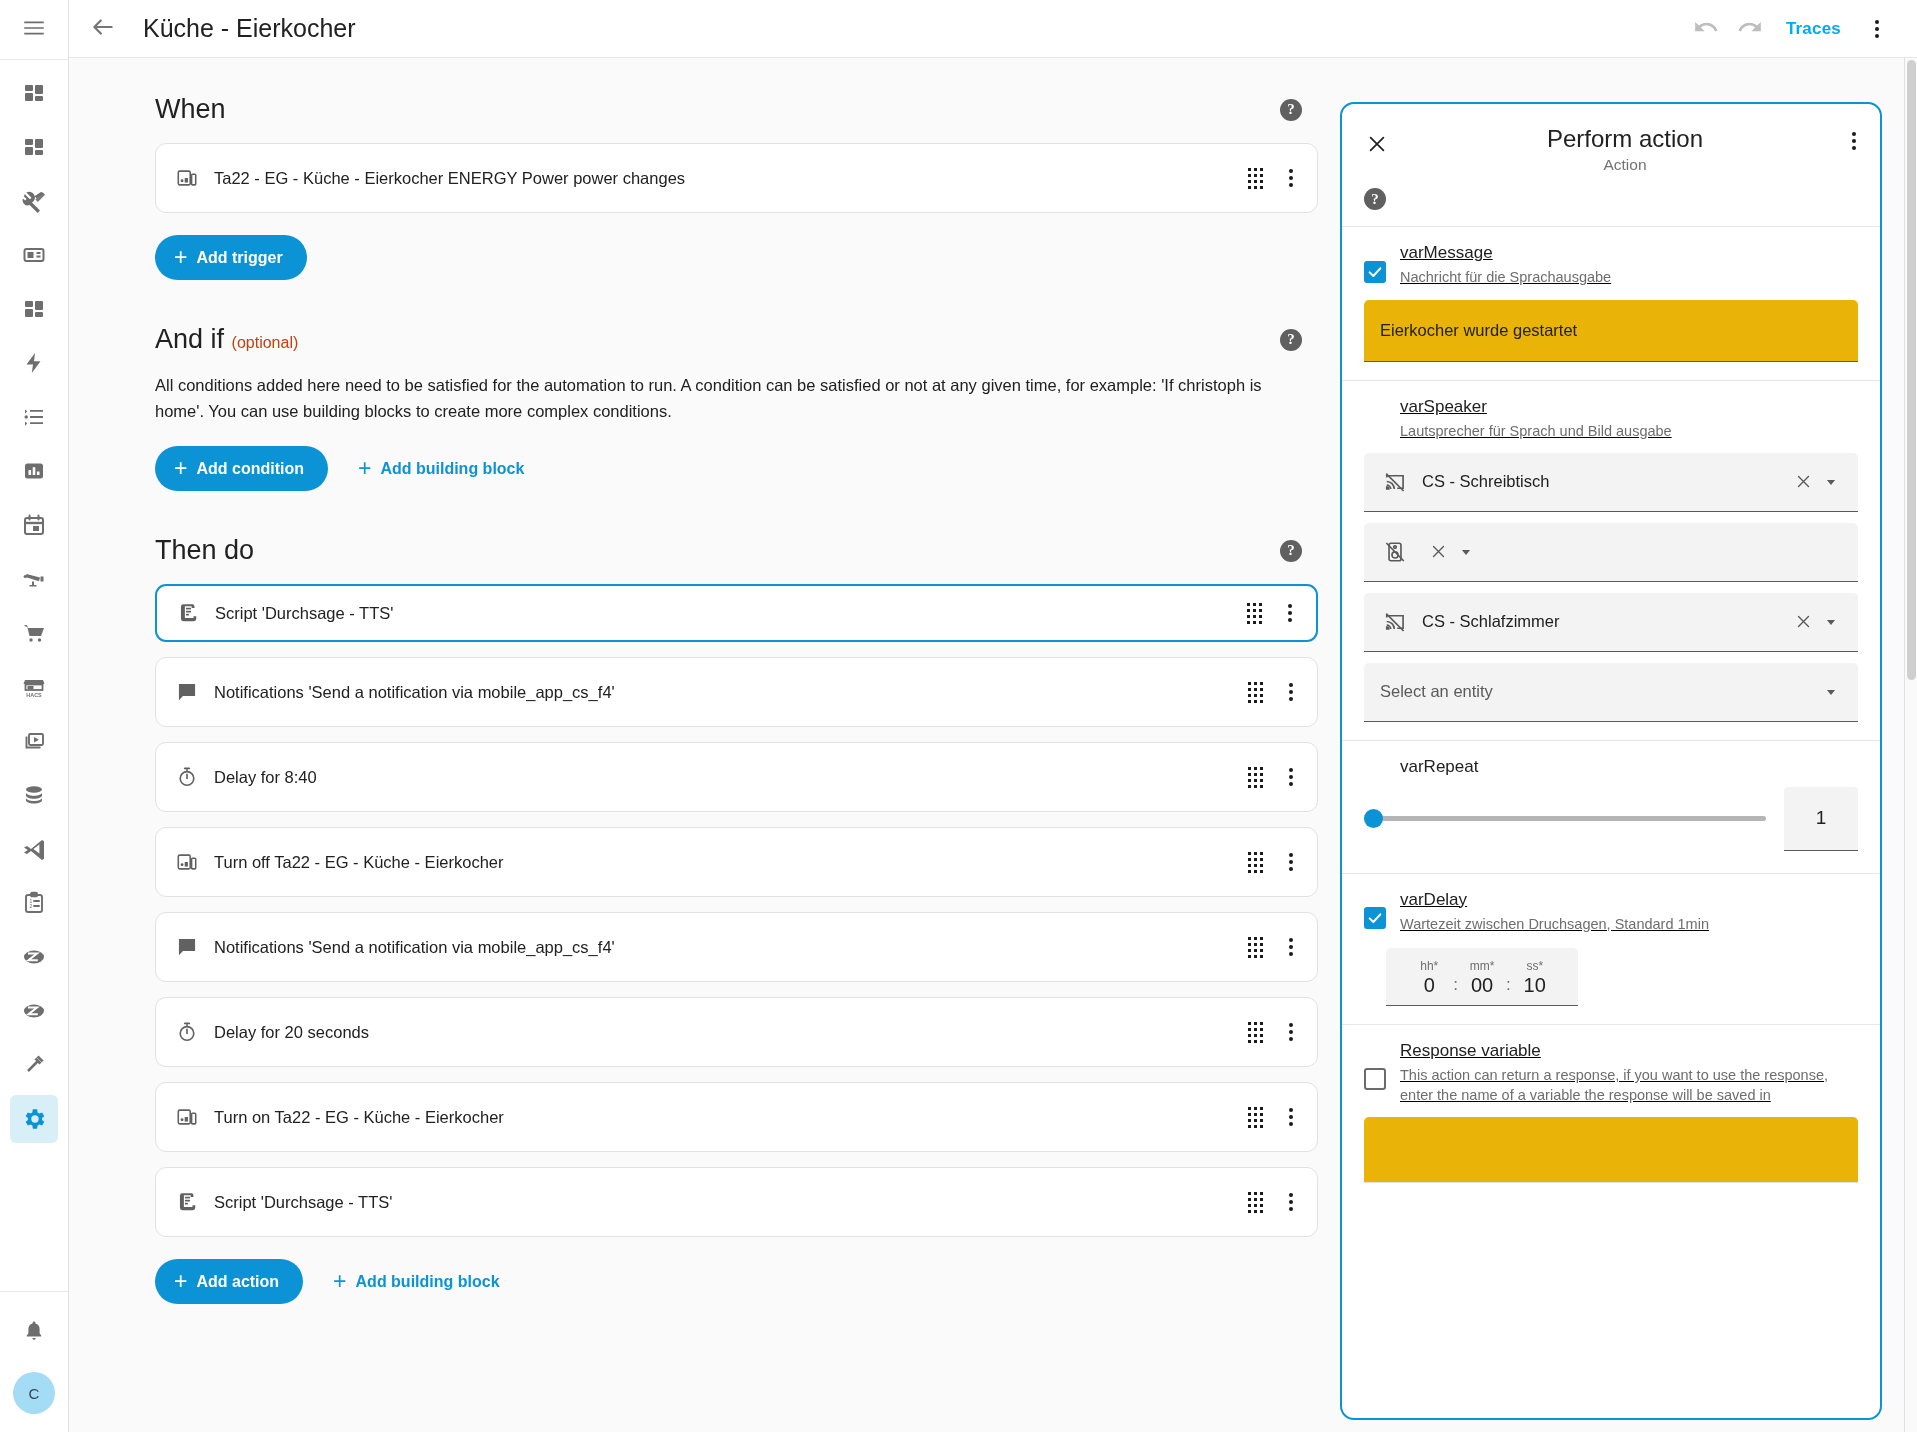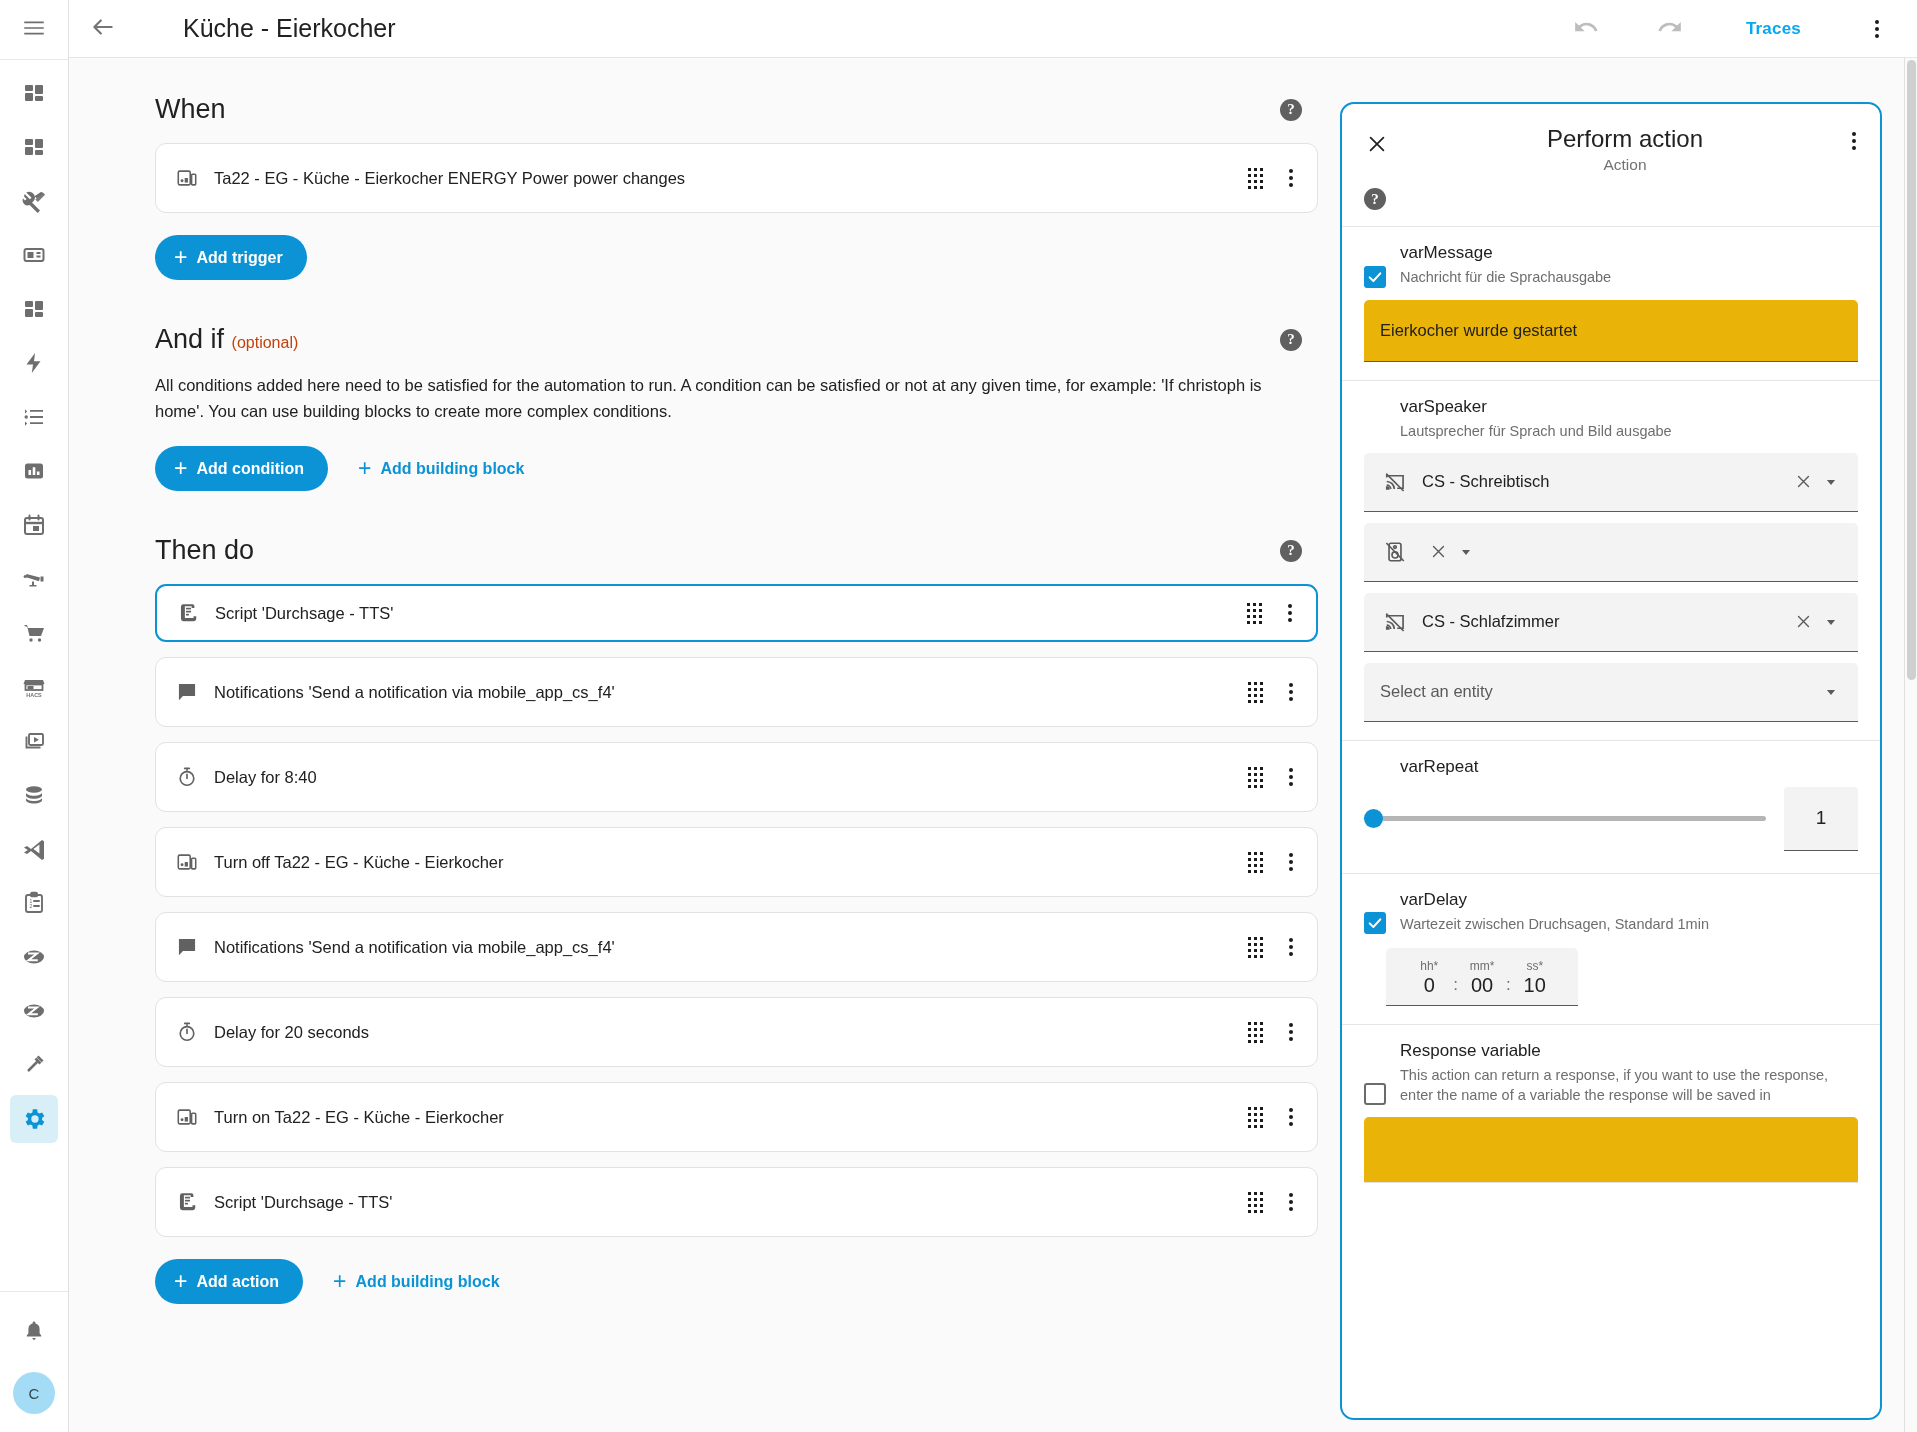--- a/index.html
+++ b/index.html
@@ -42,21 +42,20 @@
   }
 
   
   .main { flex: 1 1 auto; height: 1432px; display: flex; flex-direction: column; min-width: 0; }
 
   .toolbar {
     height: 58px; flex: 0 0 58px;
     display: flex; align-items: center;
     background: #ffffff; border-bottom: 1px solid #e6e6e6;
     padding: 0 18px 0 12px;
-    gap: 40px;
   }
   .icon-btn {
     width: 44px; height: 44px; border-radius: 50%;
     display:flex; align-items:center; justify-content:center;
     border:none; background:transparent; cursor:pointer;
   }
   .page-title {
     font-size: 25px; color: #212121; margin-left: 18px; font-weight: 400;
     white-space: nowrap;
   }
@@ -126,21 +125,21 @@
     display:flex; flex-direction:column; overflow:hidden;
   }
   .panel-head { display:flex; align-items:flex-start; padding: 22px 14px 0 18px; }
   .panel-head .txt { margin-left: 14px; flex:1 1 auto;text-align:center; }
   .panel-title { font-size: 24px; color:#212121; font-weight:400; line-height:1.1; }
   .panel-sub { font-size: 15.5px; color:#727272; margin-top: 4px; }
   .panel-help { padding: 14px 0 16px 22px; }
   .divider { height:1px; background:#e6e6e6; width:100%; }
 
   .field { padding: 16px 22px 0 22px; }
-  .field-row { display:flex; align-items:flex-end; }
+  .field-row { display:flex; align-items:center;text-decoration:underline; }
   .cb {
     width: 22px; height: 22px; border-radius: 3px; flex: 0 0 22px;
     display:flex; align-items:center; justify-content:center; cursor:pointer; margin-top: 12px;
   }
   .cb.on { background:#0b93d5; }
   .cb.off { border: 2px solid #6b6b6b; background:#fff; }
   .cb.on svg { display:block; }
   .fld-txt { margin-left: 14px; flex: 1 1 auto; }
   .fld-name { font-size: 17px; color:#212121; }
   .fld-desc { font-size: 14.5px; color:#6e6e6e; margin-top: 5px; line-height:1.35; }

